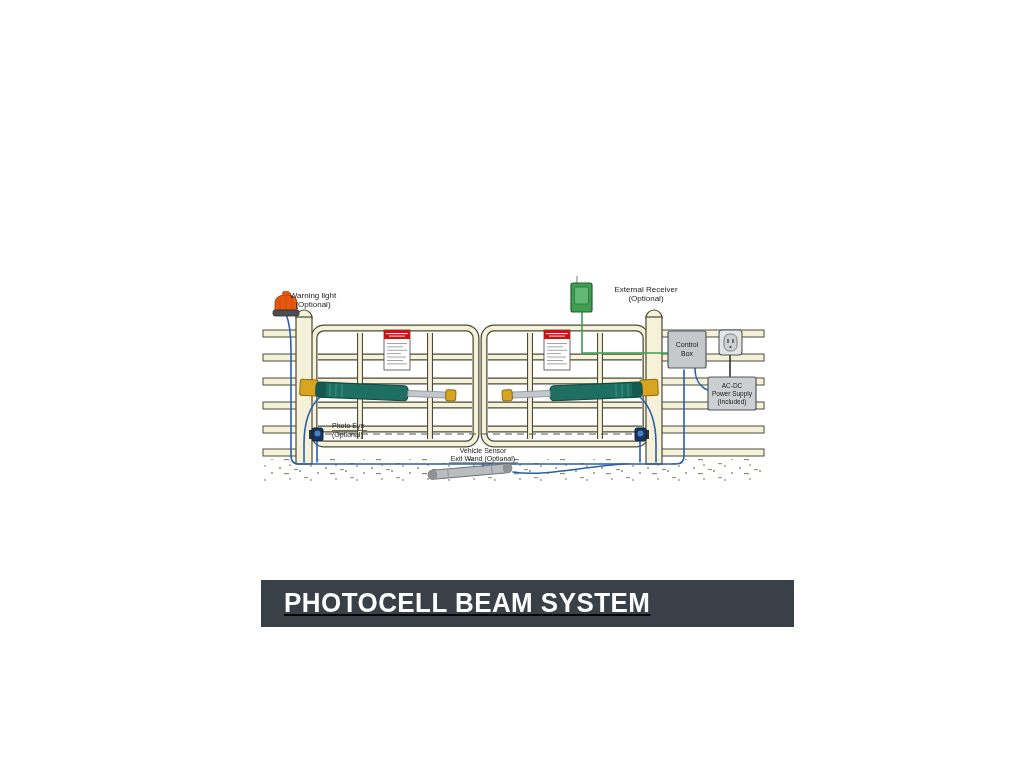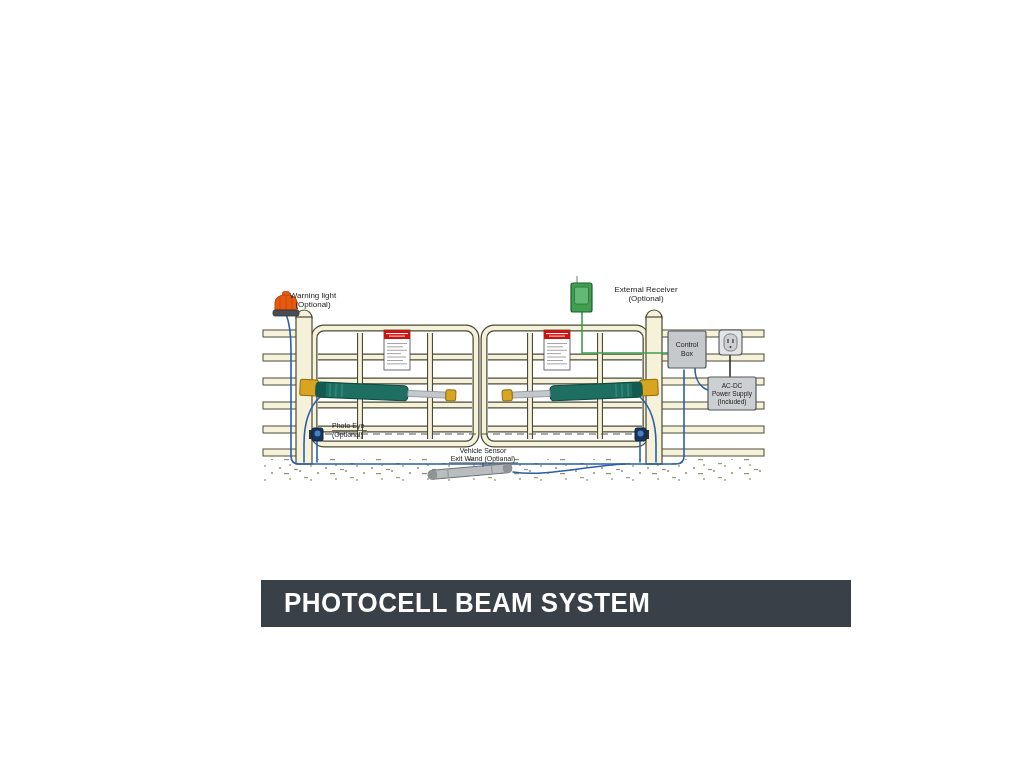--- a/index.html
+++ b/index.html
@@ -3,22 +3,22 @@
 <meta charset="utf-8">
 <style>
   html,body{margin:0;padding:0;background:#ffffff;}
   #stage{position:relative;width:1024px;height:768px;background:#ffffff;overflow:hidden;
          font-family:"Liberation Sans",sans-serif;}
   #diagram{position:absolute;left:0;top:0;}
   svg text{font-family:"Liberation Sans",sans-serif;fill:#1a1a1a;}
   .lbl{font-size:8px;}
   .lbl-sm{font-size:7px;}
   .lbl-xs{font-size:6.5px;}
-  #banner{position:absolute;left:261px;top:580px;width:590px;height:47px;
-          background:#3a4047;display:flex;align-items:center;}
+  #banner{position:absolute;left:261px;top:580px;width:533px;height:47px;
+          background:#3a4047;display:flex;align-items:center;text-decoration:underline;}
   #banner span{color:#ffffff;font-weight:700;font-size:27px;letter-spacing:.5px;
                padding-left:24px;transform:scaleX(.96);transform-origin:left center;
                white-space:nowrap;}
 </style>
 </head>
 <body>
 
 <div id="stage">
 
   <svg id="diagram" width="1024" height="768" viewBox="0 0 1024 768">

